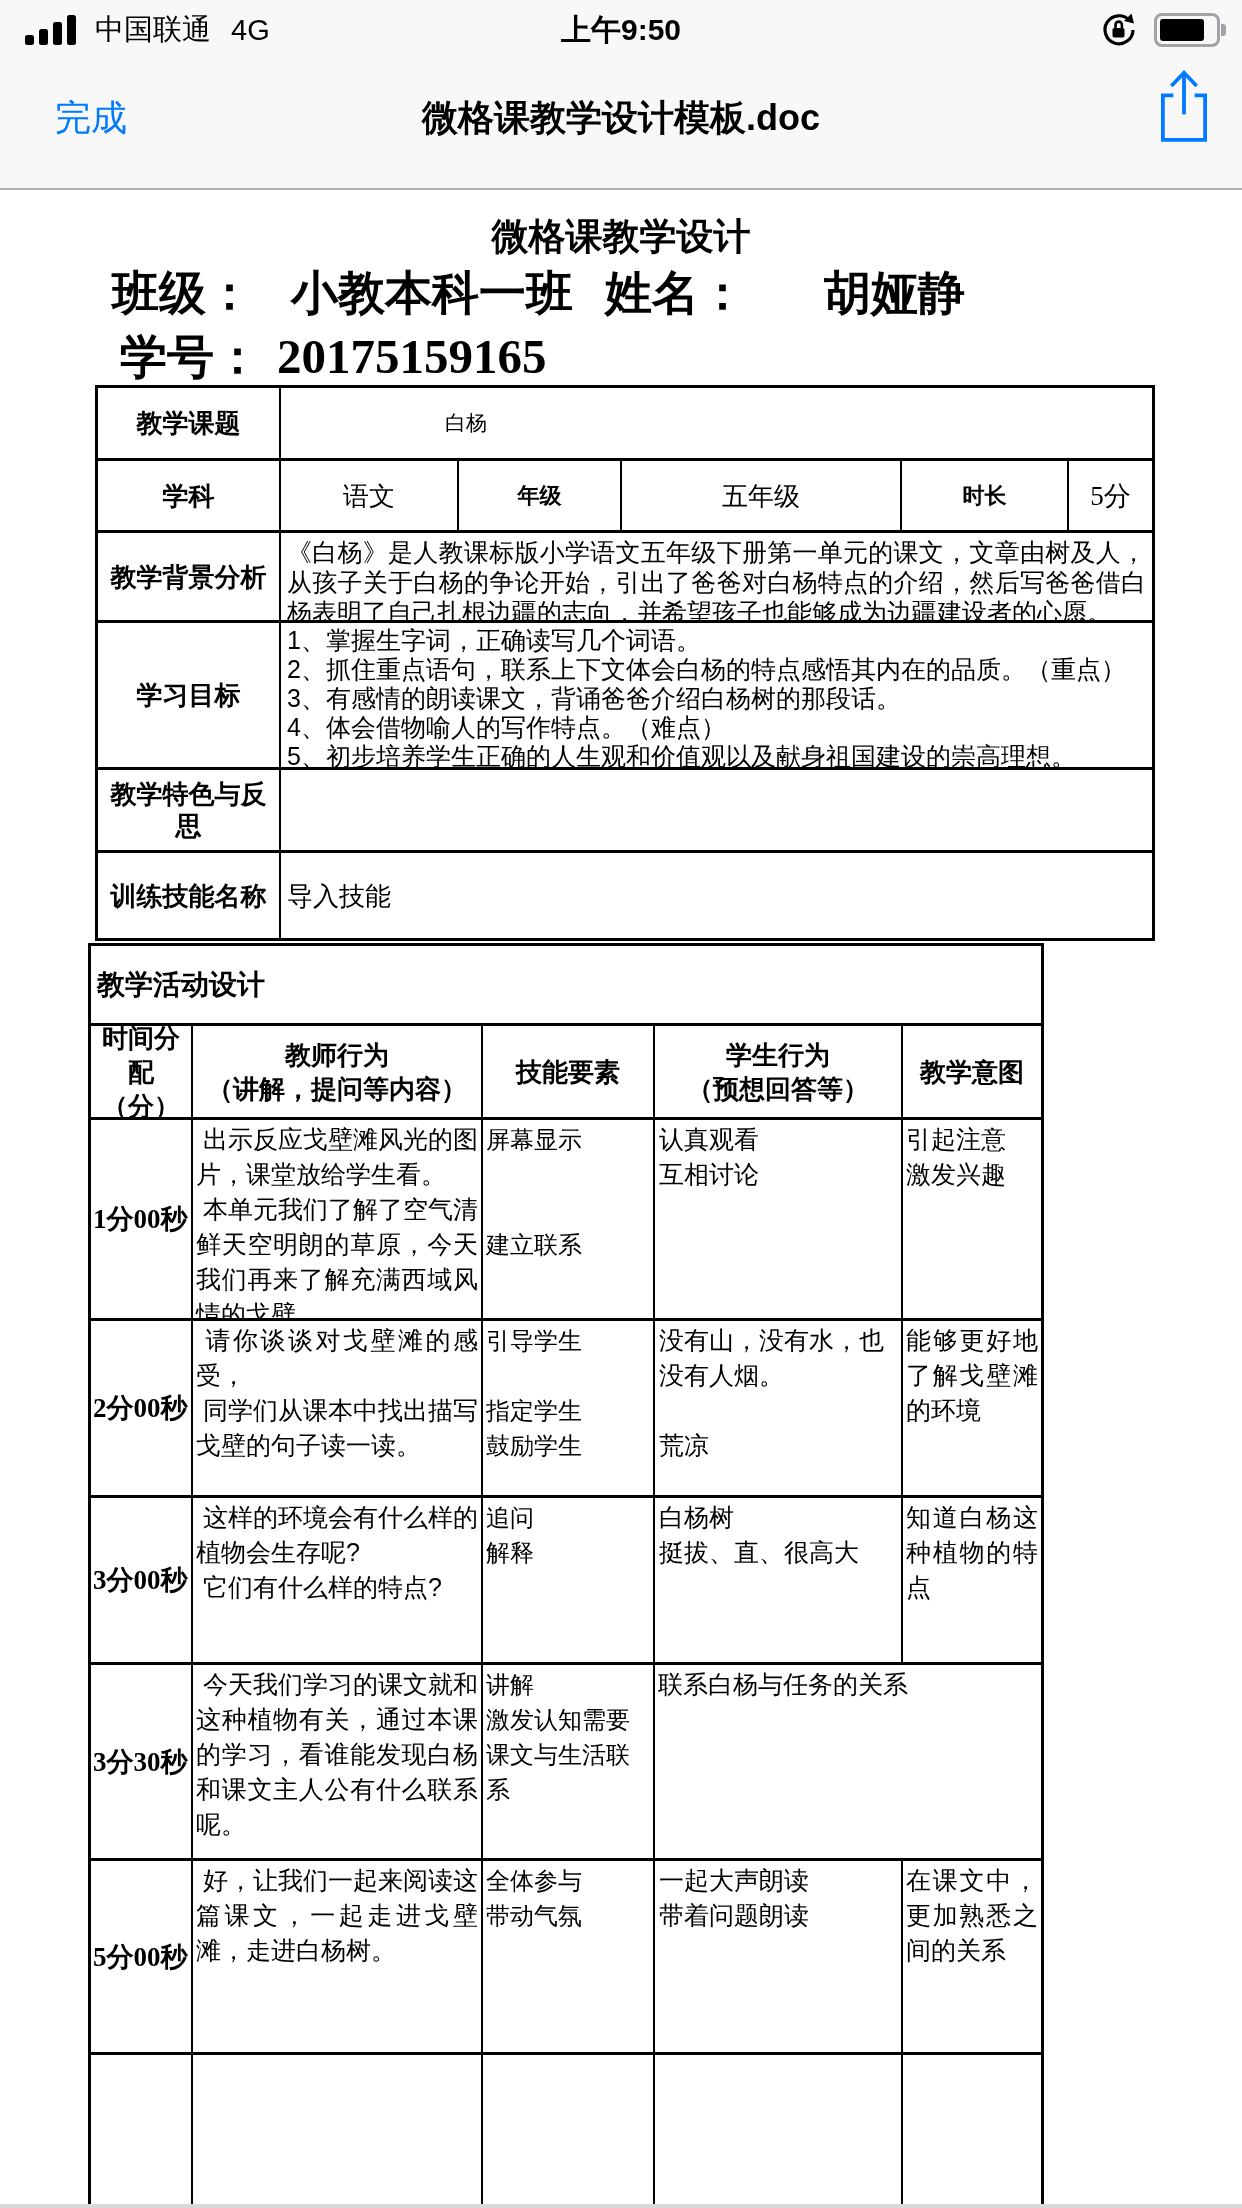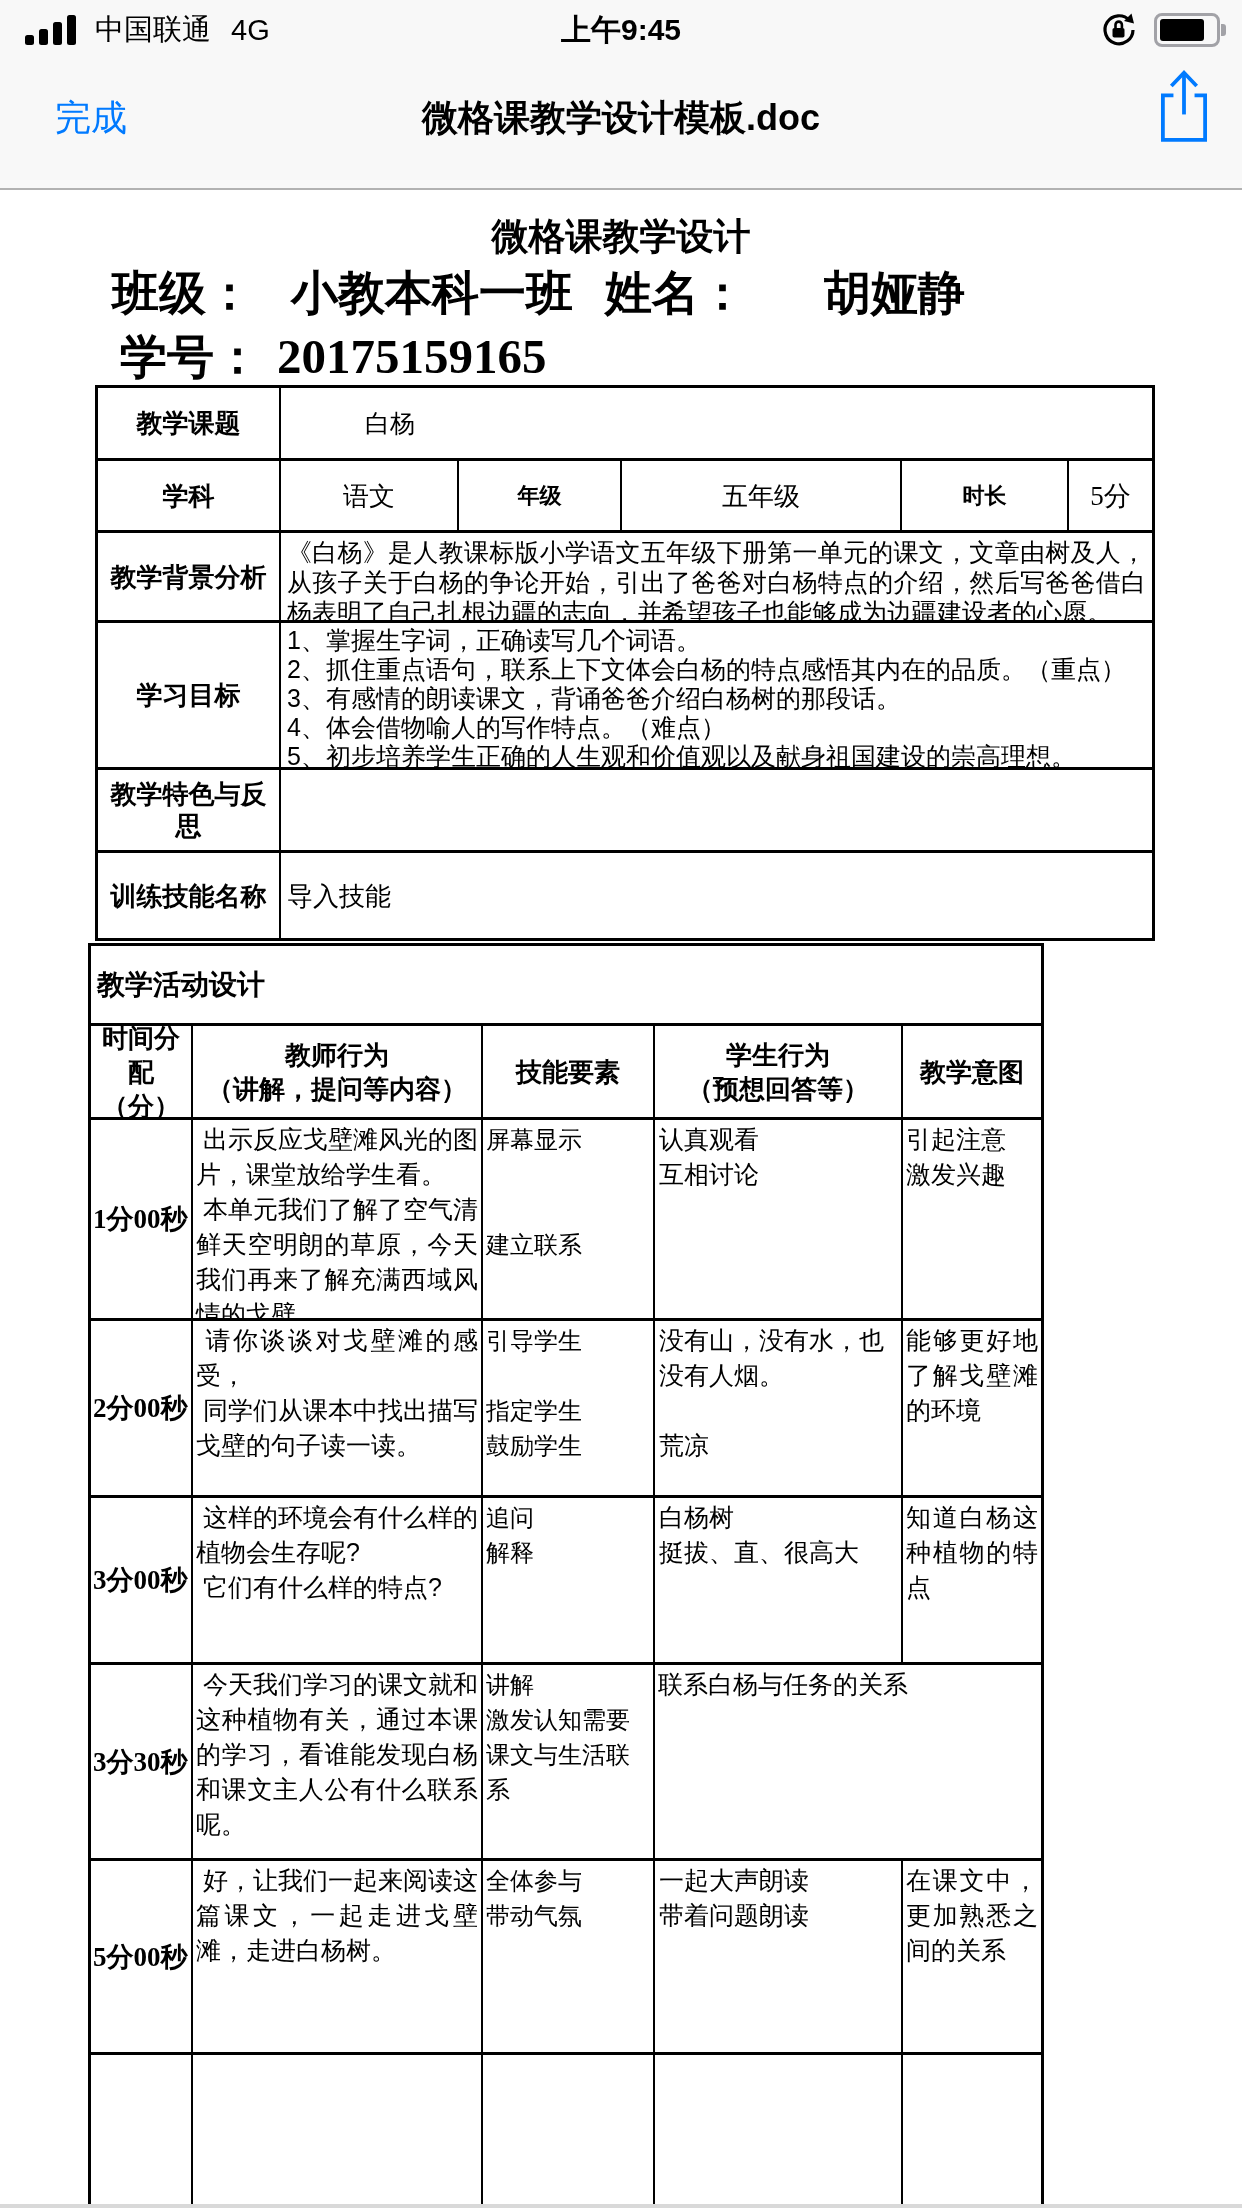--- a/index.html
+++ b/index.html
@@ -45,21 +45,21 @@
         padding:2px 4px;font-size:25px;line-height:34px;}
   .cell:last-child{border-right:none;}
 
   
   .t1{left:95px;top:193px;width:1060px;}
   .t1 .lblc{width:183px;display:flex;align-items:center;justify-content:center;text-align:center;
             font-weight:bold;font-size:26px;line-height:32px;flex:none;}
   .t1 .valc{flex:1;}
   .t1 .r1{height:73px;}  .t1 .r2{height:72px;}  .t1 .r3{height:90px;}
   .t1 .r4{height:147px;} .t1 .r5{height:83px;}  .t1 .r6{height:85px;}
-  .topic-val{display:flex;align-items:center;padding-left:84px;font-size:25px;}
+  .topic-val{display:flex;align-items:center;padding-left:120px;font-size:21px;margin-left:44px;}
   .mini-lbl{width:163px;display:flex;align-items:center;justify-content:center;font-weight:bold;
             font-size:22px;flex:none;}
   .mini-val{display:flex;align-items:center;justify-content:center;font-size:26px;flex:none;}
   .w178{width:178px;} .w247{width:280px;} .w167{width:167px;}
   .lastv{flex:1;font-family:"Liberation Serif",serif;font-size:27px;}
   .bg-val{padding:4px 6px;font-size:25px;line-height:30px;text-align:justify;}
   .obj-val{padding:3px 6px;font-size:25px;line-height:29px;}
   .skillname-val{display:flex;align-items:center;padding-left:6px;font-size:26px;}
 
   
@@ -93,21 +93,21 @@
       <div class="sb-left">
         <svg width="58" height="30" viewBox="0 0 58 30">
           <rect x="0" y="20" width="9" height="10" rx="2.5" fill="#000"></rect>
           <rect x="14" y="14" width="9" height="16" rx="2.5" fill="#000"></rect>
           <rect x="28" y="7" width="9" height="23" rx="2.5" fill="#000"></rect>
           <rect x="42" y="0" width="9" height="30" rx="2.5" fill="#000"></rect>
         </svg>
         <span class="sb-carrier">中国联通</span>
         <span class="sb-net">4G</span>
       </div>
-      <div class="sb-time">上午9:45</div>
+      <div class="sb-time">上午9:50</div>
       <div class="sb-right">
         <svg width="42" height="42" viewBox="0 0 42 42">
           <path d="M 31.5 11.5 A 14 14 0 1 0 35 21" fill="none" stroke="#000" stroke-width="3.2"></path>
           <path d="M 26 12 L 36 14.5 L 33.5 4.5 Z" fill="#000"></path>
           <rect x="14.5" y="19" width="12" height="9.5" rx="1.8" fill="#000"></rect>
           <path d="M 17.5 19 v-3.2 a 3.2 3.2 0 0 1 6.4 0 v3.2" fill="none" stroke="#000" stroke-width="2.6"></path>
         </svg>
         <div class="battery">
           <div class="fill"></div>
           <div class="nub"></div>

